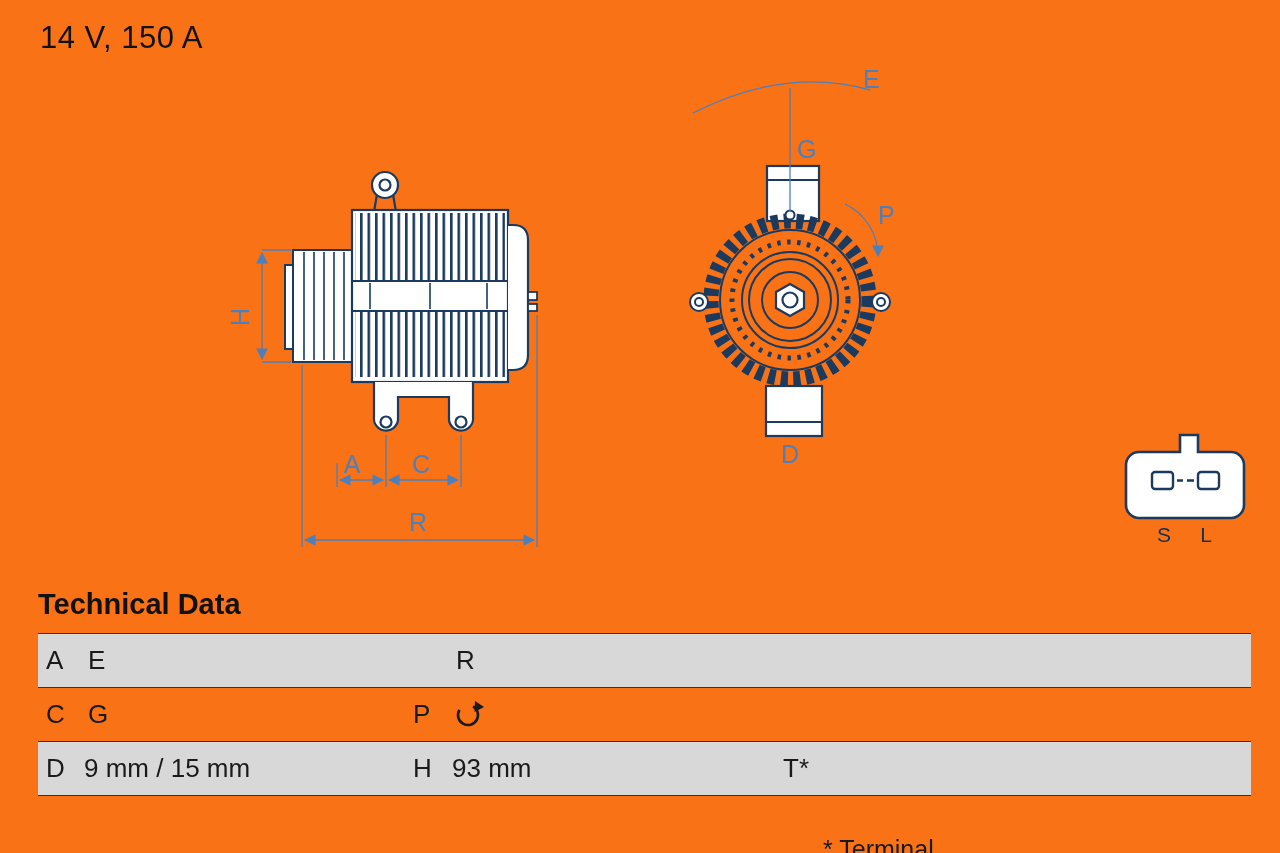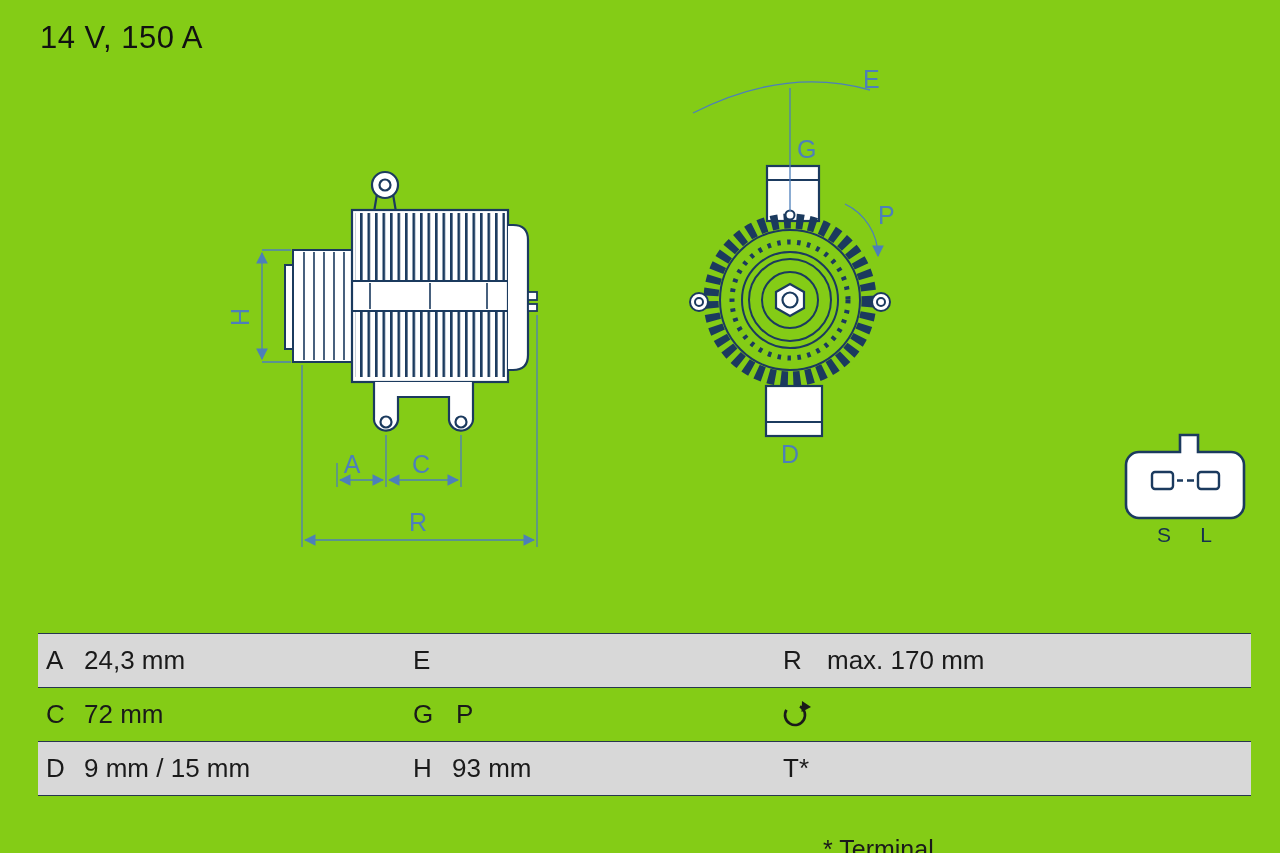--- a/index.html
+++ b/index.html
@@ -1,18 +1,18 @@
 <!DOCTYPE html>
 <html><head>
 <meta charset="utf-8">
 <style>
   * { margin:0; padding:0; box-sizing:border-box; }
   html,body { background:#fff; }
   body { font-family:"Liberation Sans", sans-serif; }
-  .page { position:relative; width:1280px; height:853px; background:#84cc16; overflow:hidden; }
+  .page { position:relative; width:1280px; height:853px; background:#f97316; overflow:hidden; }
 
   .spec { position:absolute; left:40px; top:20px; font-size:31px; color:#111; letter-spacing:0.5px; }
 
   .svg-abs { position:absolute; }
 
   .td-title { position:absolute; left:38px; top:588px; font-size:29px; font-weight:bold; color:#111; }
 
   .table { position:absolute; left:38px; top:633px; width:1213px; border-bottom:1px solid #27364e; }
   .trow { display:grid; grid-template-columns:42px 325px 43px 327px 48px auto;
           border-top:1px solid #27364e; height:54px; align-items:center;
@@ -148,33 +148,31 @@
     <path d="M21,29 H62 V12 H80 V29 H113 A13,13 0 0 1 126,42 V82 A13,13 0 0 1 113,95 H21 A13,13 0 0 1 8,82 V42 A13,13 0 0 1 21,29 Z" fill="#ffffff" stroke="#1b3a5e" stroke-width="2.6"></path>
     <g stroke="#1b3a5e" stroke-width="2.4" fill="#ffffff">
       <rect x="34" y="49" width="21" height="17" rx="3"></rect>
       <rect x="80" y="49" width="21" height="17" rx="3"></rect>
       <path d="M59,57.5 H65 M69,57.5 H76" fill="none"></path>
     </g>
     <text x="46" y="119" font-size="21" fill="#16314e" text-anchor="middle">S</text>
     <text x="88" y="119" font-size="21" fill="#16314e" text-anchor="middle">L</text>
   </svg>
 
+  <div class="td-title">Technical Data</div>
 
   <div class="table">
     <div class="trow gray">
       <div class="cl">A</div>
-      <div class="cv">24,3 mm</div>
       <div class="cl">E</div>
       <div class="cv"></div>
       <div class="cl">R</div>
-      <div class="cv">max. 170 mm</div>
     </div>
     <div class="trow">
       <div class="cl">C</div>
-      <div class="cv">72 mm</div>
       <div class="cl">G</div>
       <div class="cl">P</div>
       <div class="cv">
         <svg width="34" height="30" viewBox="0 0 34 30">
           <circle cx="16" cy="15" r="10" fill="none" stroke="#1a1a1a" stroke-width="2.6" stroke-dasharray="47 16" transform="rotate(-60 16 15)"></circle>
           <polygon points="23,1 32,7 22.5,12" fill="#1a1a1a"></polygon>
         </svg>
       </div>
     </div>
     <div class="trow gray">

